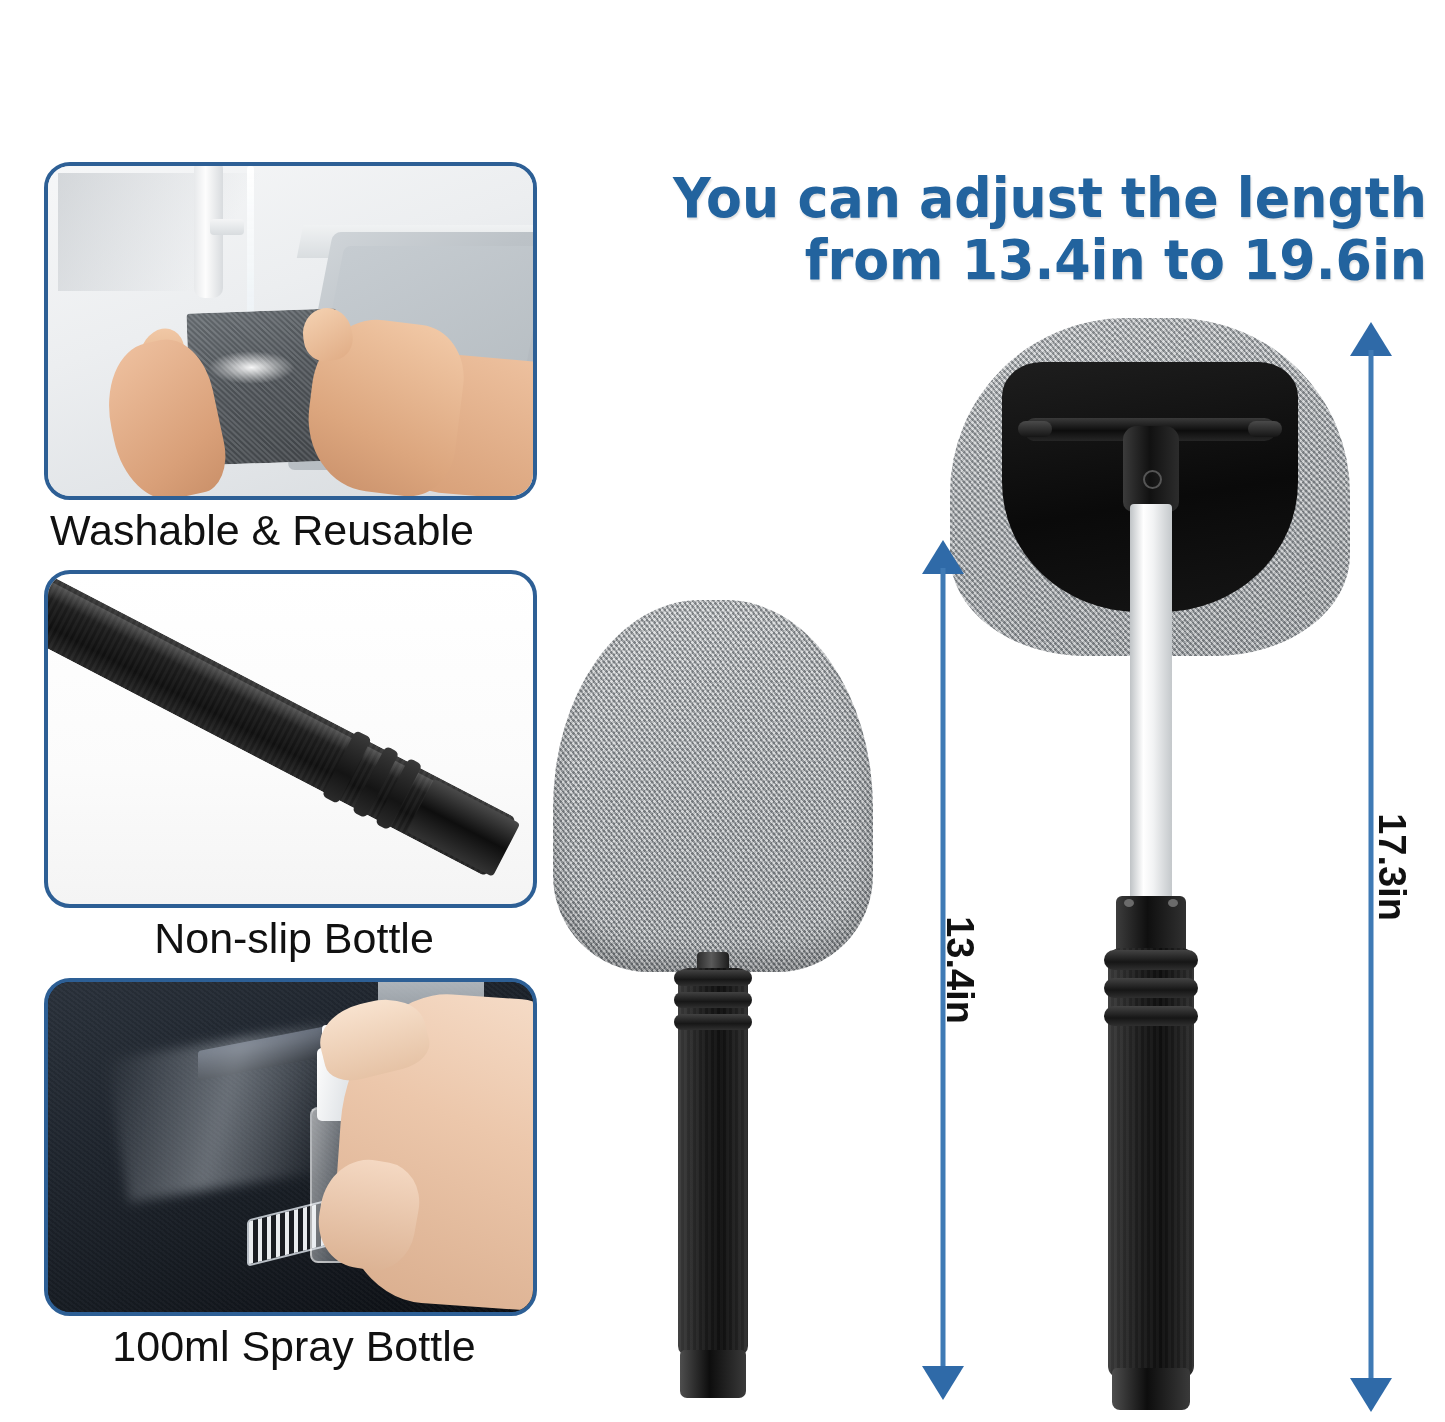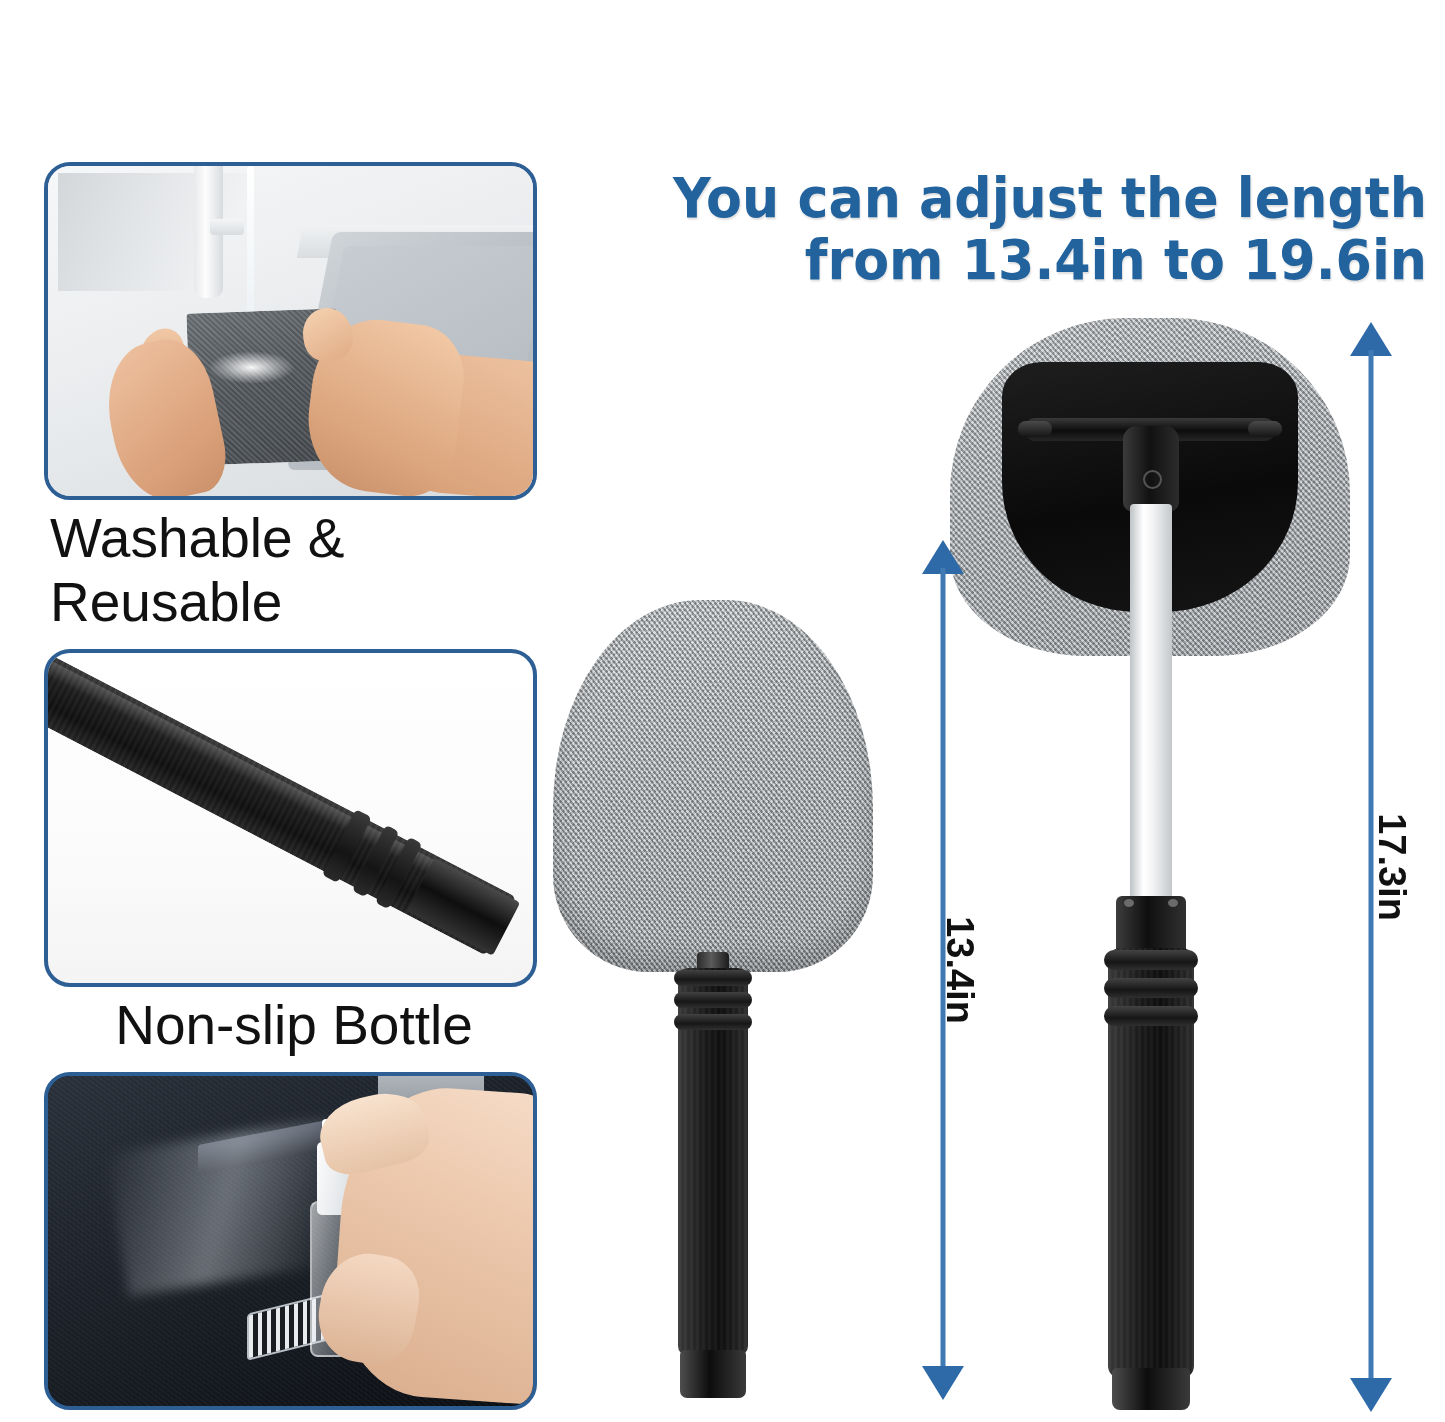--- a/index.html
+++ b/index.html
@@ -47,21 +47,21 @@
   .features{position:absolute;left:44px;top:162px;width:500px;}
   .feature{margin-bottom:5px;}
   .photo{
     width:493px;height:338px;
     border:4px solid #2d5f95;
     border-radius:26px;
     overflow:hidden;position:relative;background:#fff;
     box-sizing:border-box;
   }
   .caption{
-    font-size:55px;color:#111;
+    font-size:43px;color:#111;
     text-align:center;
     padding:6px 0 10px 0;
     font-family:"Liberation Sans", sans-serif;
     letter-spacing:0px;
   }
   .cap-1{text-align:left;padding-left:6px;}
   .cap-2{text-align:center;padding-left:0px;}
   .cap-3{text-align:center;padding-left:0px;}
 
   
@@ -314,20 +314,21 @@
         <div class="bgblob"></div>
         <div class="mist"></div>
         <div class="ventb"></div>
         <div class="btl-body"></div>
         <div class="btl-neck"></div>
         <div class="btl-cap"></div>
         <div class="hand"></div>
         <div class="finger1"></div>
         <div class="thumb"></div>
       </div>
+      <div class="caption cap-3">100ml Spray Bottle</div>
     </div>
 
   </div>
 
   <div class="tool-a">
     <div class="head-a"></div>
     <div class="neck-a"></div>
     <div class="grip-a"></div>
     <div class="ribs-a">
       <span style="top:0px"></span>

